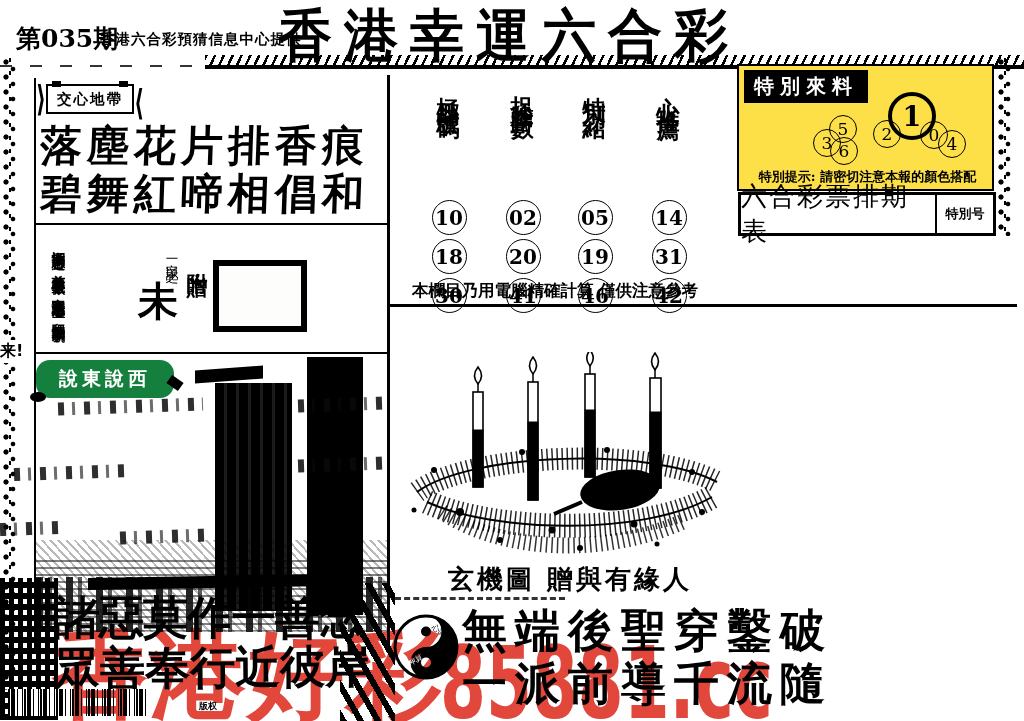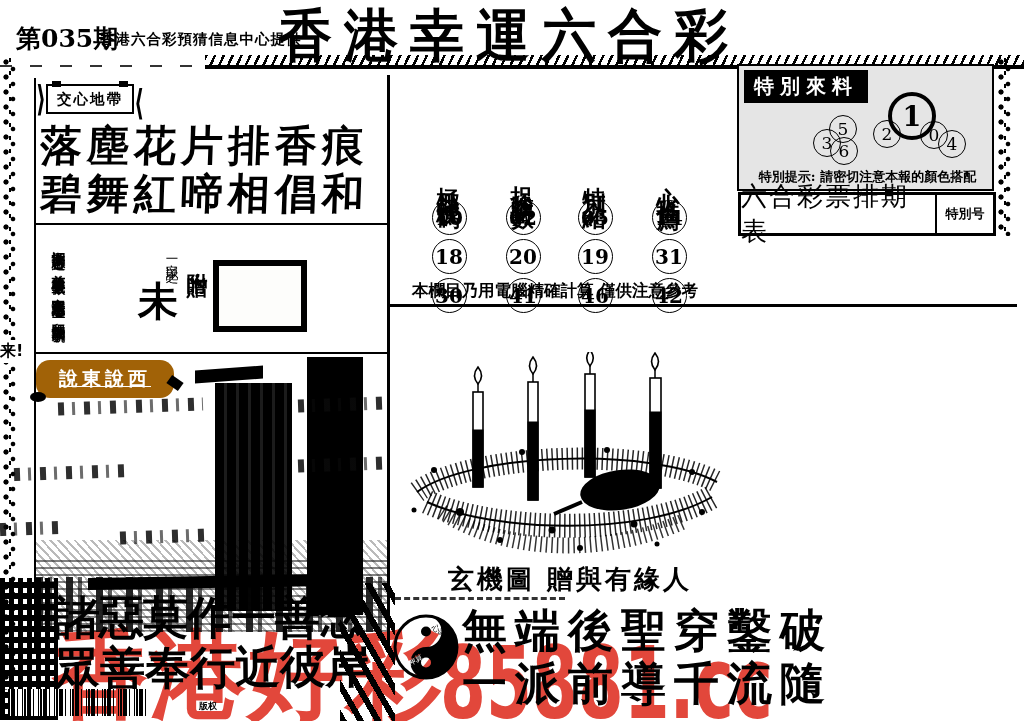--- a/index.html
+++ b/index.html
@@ -54,23 +54,23 @@
   .poem1{top:118px;} .poem2{top:166px;}
 
   .verse-cols{left:48px;top:240px;height:106px;font-size:13.5px;line-height:22px;letter-spacing:1px;
               font-family:"DejaVu Serif",serif;font-weight:bold;}
   .one-word-intro{left:163px;top:252px;font-size:12.5px;height:90px;letter-spacing:2px;font-family:"DejaVu Serif",serif;}
   .one-word{left:138px;top:274px;font-size:40px;font-weight:bold;font-family:"DejaVu Serif",serif;}
   .gift-label{left:183px;top:256px;font-size:21px;font-weight:bold;height:80px;letter-spacing:4px;
               font-family:"DejaVu Serif",serif;}
   .gift-box{left:213px;top:260px;width:82px;height:60px;border:6px solid #000;background:#fdfdfb;}
 
-  .speech{left:36px;top:360px;width:138px;height:38px;background:#a16207;border-radius:14px;
+  .speech{left:36px;top:360px;width:138px;height:38px;background:#15803d;border-radius:14px;
           display:flex;align-items:center;justify-content:center;color:#fff;
-          font-size:19px;font-weight:bold;letter-spacing:4px;font-family:"DejaVu Serif",serif;text-decoration:underline;}
+          font-size:19px;font-weight:bold;letter-spacing:4px;font-family:"DejaVu Serif",serif;}
   .speech::after{content:"";position:absolute;right:-8px;top:18px;width:14px;height:10px;background:#000;
                  transform:rotate(35deg);}
   .speech::before{content:"";position:absolute;left:-6px;bottom:-4px;width:16px;height:10px;background:#000;
                  border-radius:50%;}
 
   
   .roofbar{left:195px;top:368px;width:68px;height:13px;background:#000;transform:skewY(-4deg);}
   .tower{background:#000;}
   .tower-l{left:215px;top:383px;width:77px;height:228px;
            background:repeating-linear-gradient(90deg,#000 0 9px,#1c1c1c 9px 12px);}
@@ -91,30 +91,30 @@
       background:repeating-linear-gradient(60deg,#000 0 6px,transparent 6px 15px);}
   .motto{left:55px;font-size:45px;font-weight:bold;white-space:nowrap;font-family:"DejaVu Serif",serif;}
   .motto1{top:588px;letter-spacing:-1px;}
   .motto2{top:638px;letter-spacing:0px;transform:rotate(-.5deg);}
   .barcode{left:8px;top:689px;width:140px;height:27px;
       background:repeating-linear-gradient(90deg,#000 0 2px,#fff 2px 3px,#000 3px 7px,#fff 7px 9px,
                  #000 9px 10px,#fff 10px 14px,#000 14px 15px,#fff 15px 16px);}
   .copyright{left:151px;top:700px;font-size:9px;font-weight:bold;margin-left:48px;}
 
   
-  .pred-col{width:62px;display:flex;flex-direction:column;align-items:center;text-align:right;}
+  .pred-col{width:62px;display:flex;flex-direction:column;align-items:center;}
   .pred-head{writing-mode:vertical-rl;text-orientation:upright;font-size:23px;font-weight:bold;
              letter-spacing:7px;height:118px;font-family:"DejaVu Serif",serif;}
   .cnum{width:33px;height:33px;border:1.8px solid #000;border-radius:50%;display:flex;align-items:center;
         justify-content:center;font-size:20px;font-weight:bold;margin-top:4px;font-family:"DejaVu Serif",serif;}
   .pred-note{left:400px;top:280px;width:310px;text-align:center;font-size:16.5px;font-weight:bold;
              font-family:"DejaVu Serif",serif;}
 
   
-  .sbox{left:737px;top:64px;width:253px;height:123px;border:2.5px solid #000;background:#e5e5e5;}
+  .sbox{left:737px;top:64px;width:253px;height:123px;border:2.5px solid #000;background:#fde047;}
   .sbox-label{left:5px;top:4px;background:#000;color:#fff;font-size:20px;font-weight:bold;
               letter-spacing:6px;padding:3px 10px;font-family:"DejaVu Serif",serif;}
   .scirc{width:26px;height:26px;border:1.6px solid #000;border-radius:50%;display:flex;align-items:center;
          justify-content:center;font-size:17px;font-family:"DejaVu Serif",serif;}
   .scirc-big{width:40px;height:40px;border:4px solid #000;font-size:27px;font-weight:bold;}
   .sbox-hint{left:8px;right:4px;bottom:3px;text-align:center;font-size:13px;font-weight:bold;
              font-family:"DejaVu Serif",serif;}
   .sched{left:738px;top:192px;width:252px;height:38px;border:3px solid #000;display:flex;align-items:stretch;}
   .sched-title{flex:1;display:flex;align-items:center;justify-content:center;font-size:26px;font-weight:normal;
                letter-spacing:2px;font-family:"DejaVu Serif",serif;}

